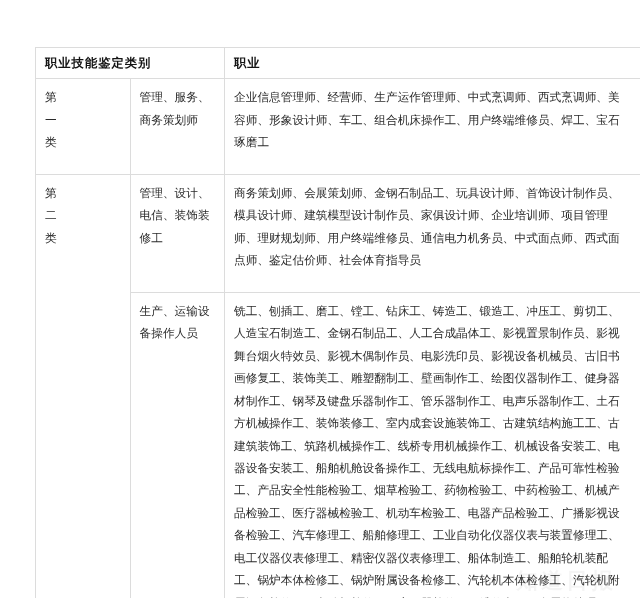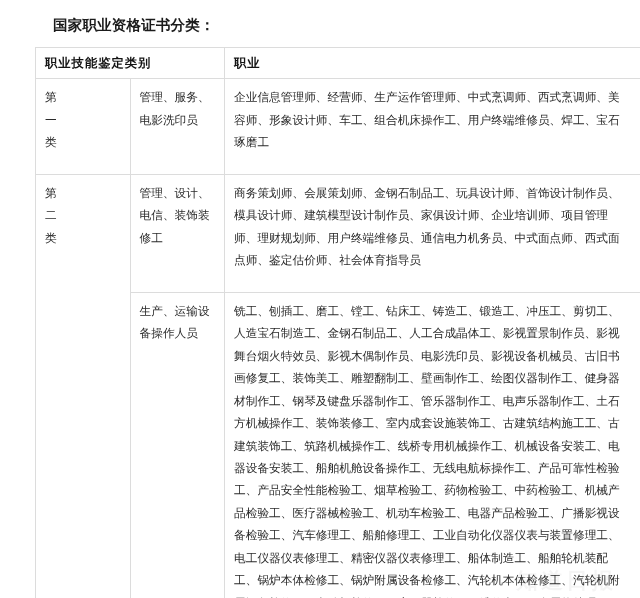--- a/index.html
+++ b/index.html
@@ -107,36 +107,35 @@
     user-select: none;
     white-space: nowrap;
     line-height: 1;
   }
 </style>
 </head>
 <body>
 
 <div class="page">
 
-  <div class="doc-title">国家职业资格证书分类：</div>
 
   <table class="classification-table">
     <thead>
       <tr>
         <th class="col-category-head" colspan="2">职业技能鉴定类别</th>
         <th class="col-occupation-head">职业</th>
       </tr>
     </thead>
     <tbody>
 
       <tr>
         <td class="cat-index" rowspan="1">
           <span class="vstack">第一类</span>
         </td>
-        <td class="cat-name">管理、服务、电影洗印员</td>
+        <td class="cat-name">管理、服务、商务策划师</td>
         <td class="occupation">企业信息管理师、经营师、生产运作管理师、中式烹调师、西式烹调师、美容师、形象设计师、车工、组合机床操作工、用户终端维修员、焊工、宝石琢磨工</td>
       </tr>
 
       <tr>
         <td class="cat-index" rowspan="2">
           <span class="vstack">第二类</span>
         </td>
         <td class="cat-name">管理、设计、电信、装饰装修工</td>
         <td class="occupation">商务策划师、会展策划师、金钢石制品工、玩具设计师、首饰设计制作员、模具设计师、建筑模型设计制作员、家俱设计师、企业培训师、项目管理师、理财规划师、用户终端维修员、通信电力机务员、中式面点师、西式面点师、鉴定估价师、社会体育指导员</td>
       </tr>

